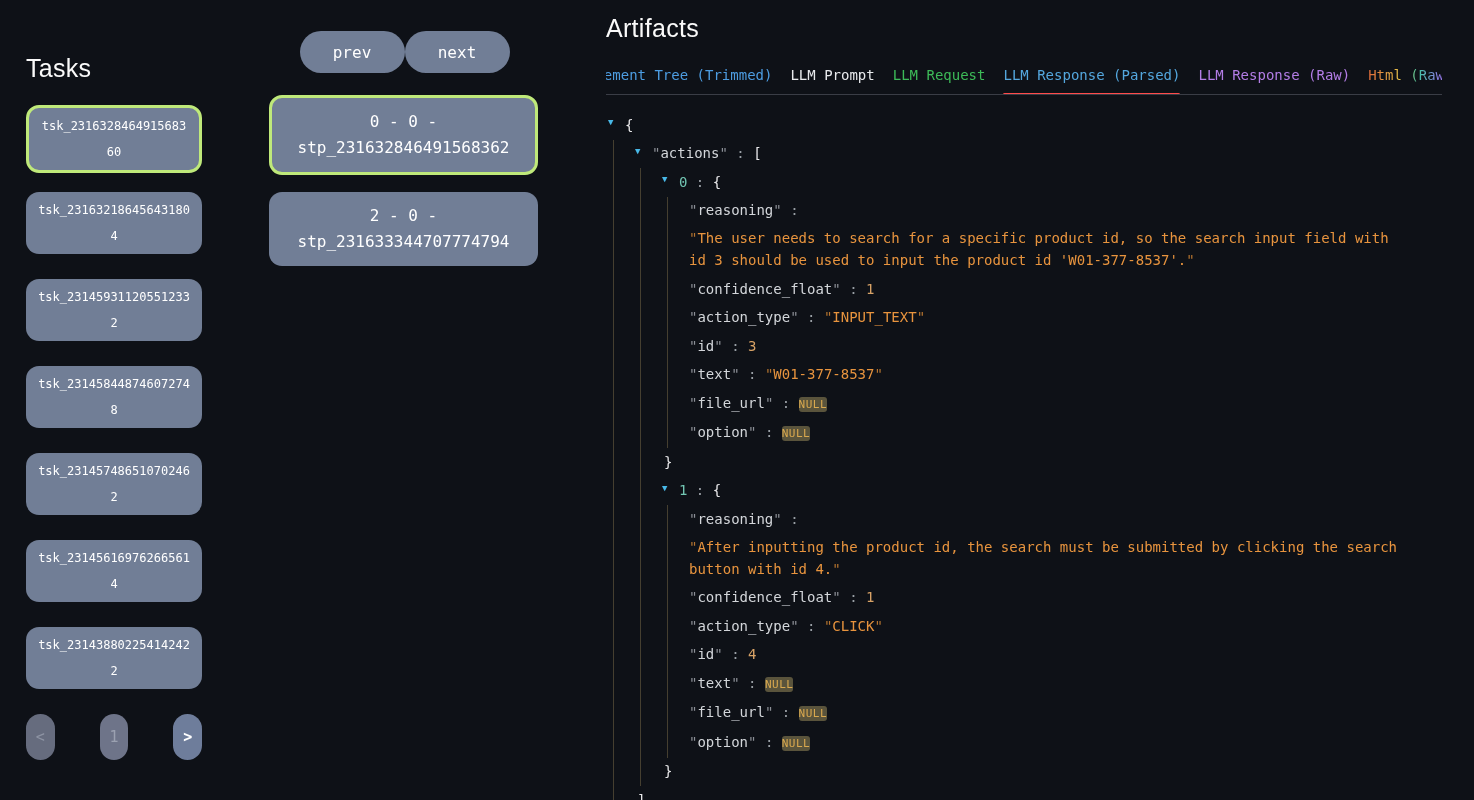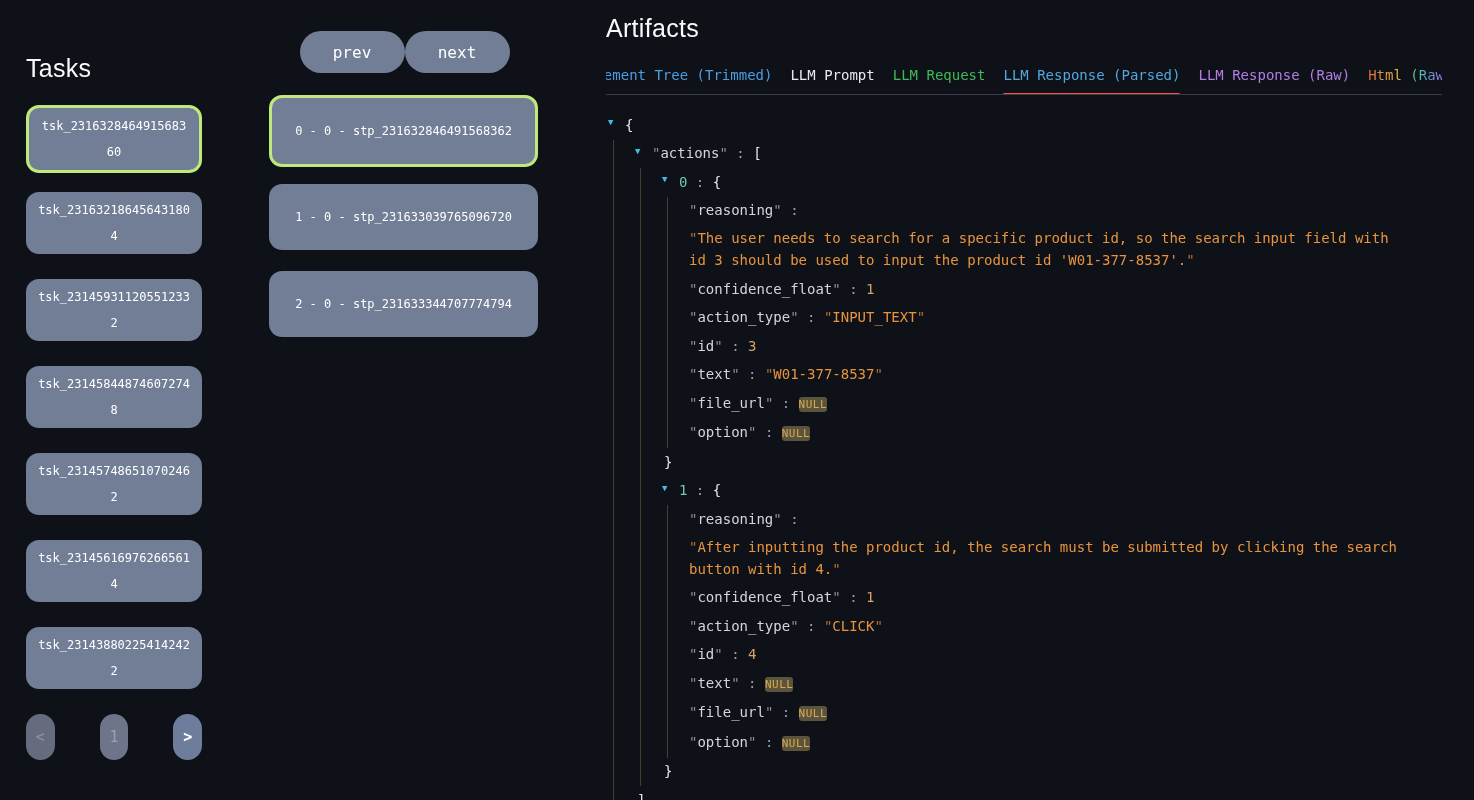--- a/index.html
+++ b/index.html
@@ -32,21 +32,21 @@
   .pg-page{background:#6e7489;color:#9ba1b1;}
   .pg-next{background:#6e7d9b;color:#ffffff;font-weight:bold;}
 
   
   .col-steps{position:absolute;left:269px;top:14px;width:271px;}
   .steps-nav{display:flex;justify-content:center;margin-top:17px;}
   .nav-btn{width:105px;height:42px;border-radius:21px;font-size:16px;}
   .step-list{margin-top:22px;}
   .step-btn{
     width:269px;min-height:66px;border-radius:13px;margin-bottom:21px;
-    font-size:12px;line-height:26px;padding:11px 12px;
+    font-size:16px;line-height:26px;padding:11px 12px;
   }
   .step-btn.selected{border:3px solid #bfe97a;min-height:72px;margin-bottom:17px;}
 
   
   .main-artifacts{position:absolute;left:606px;top:14px;width:868px;}
   .tabbar{
     position:relative;display:flex;gap:18px;margin-top:24px;width:836px;
     border-bottom:1px solid #3a3d46;padding-bottom:9px;overflow:hidden;
     white-space:nowrap;
   }
@@ -108,21 +108,20 @@
       </div>
   </div>
 
   <div class="col-steps">
     <div class="steps-nav">
       <button class="pill-btn nav-btn">prev</button>
       <button class="pill-btn nav-btn">next</button>
     </div>
     <div class="step-list">
         <button class="pill-btn step-btn selected">0 - 0 - stp_231632846491568362</button>
-        <button class="pill-btn step-btn">1 - 0 - stp_231633039765096720</button>
         <button class="pill-btn step-btn">2 - 0 - stp_231633344707774794</button>
       </div>
   </div>
 
   <div class="main-artifacts">
     <h1 class="panel-title">Artifacts</h1>
     <div class="tabbar">
         <span class="tab clip-first" style="color: rgb(77, 157, 226);">Element Tree (Trimmed)</span>
         <span class="tab" style="color: rgb(232, 234, 237);">LLM Prompt</span>
         <span class="tab" style="color: rgb(61, 187, 88);">LLM Request</span>

